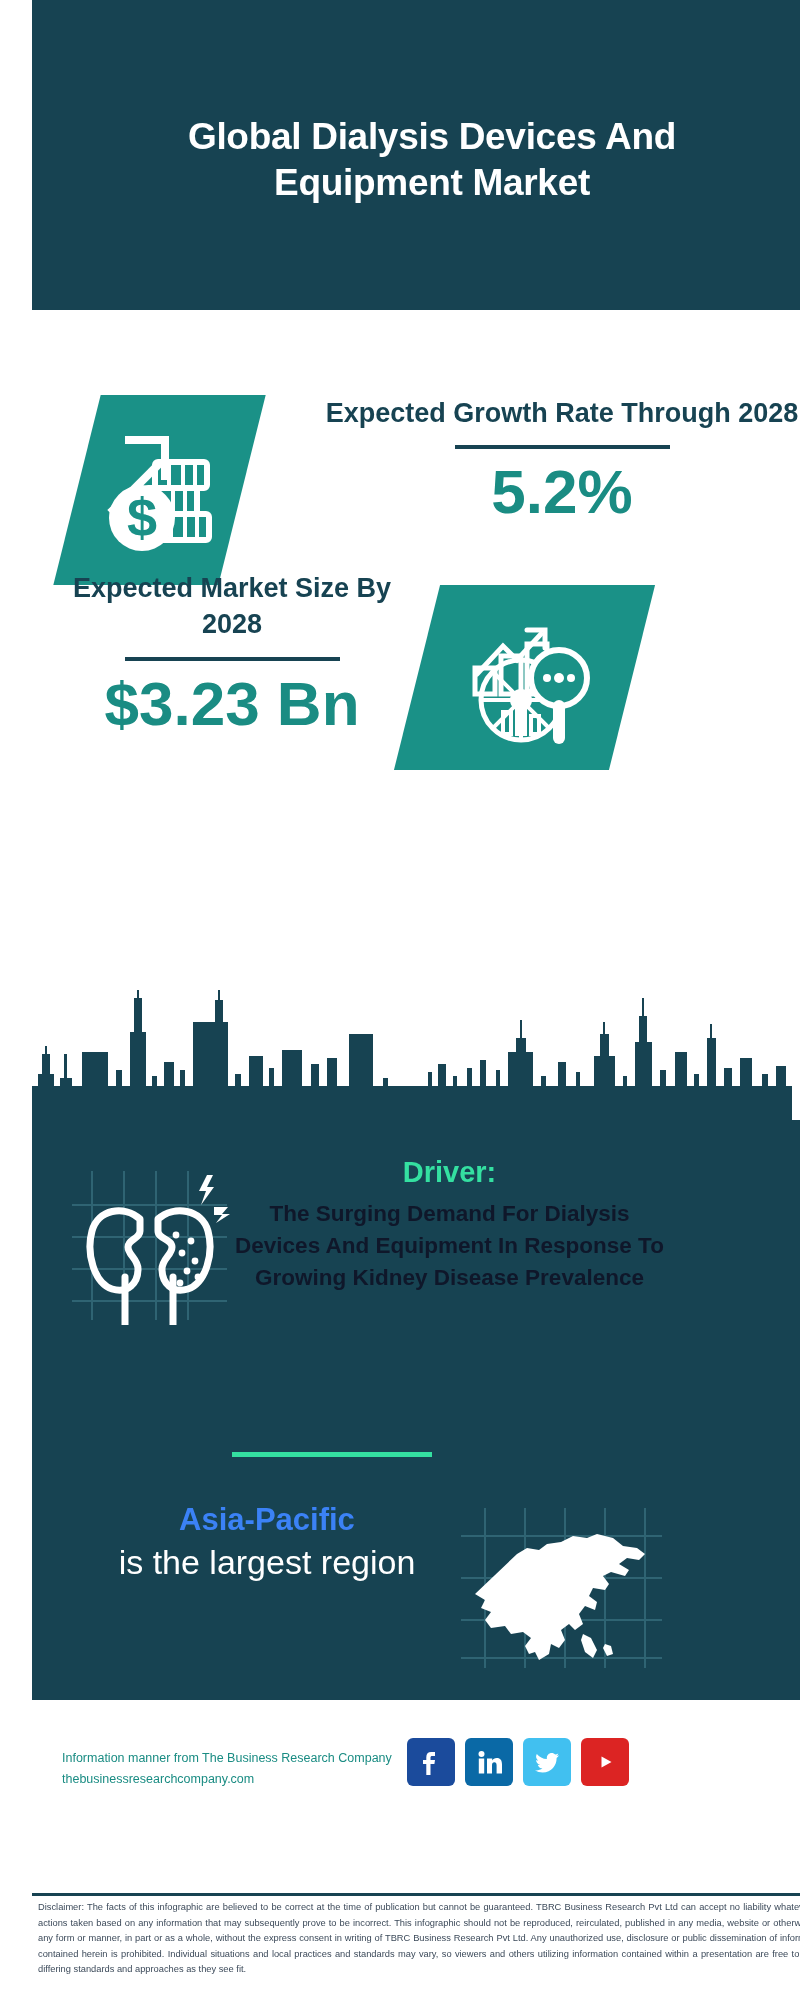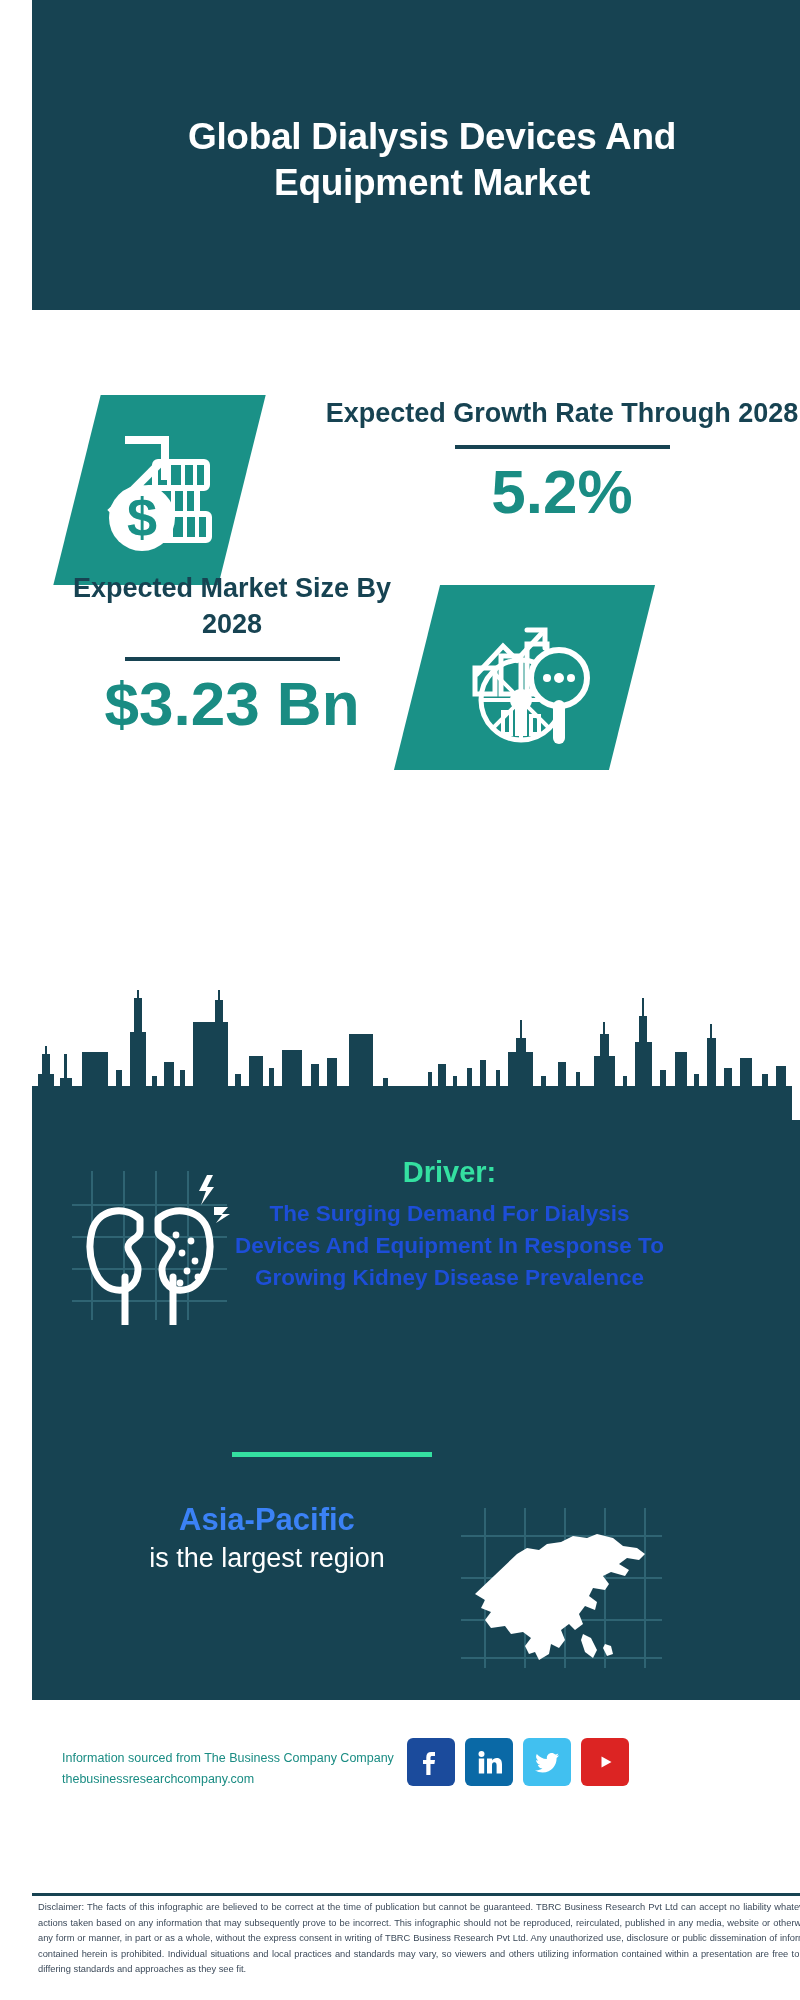--- a/index.html
+++ b/index.html
@@ -63,31 +63,31 @@
   }
 
   
   .driver-wrap{position:absolute;left:0;top:1155px;width:800px;}
   .driver-icon{position:absolute;left:30px;top:10px;width:180px;height:160px;}
   .driver-text{position:absolute;left:195px;top:0px;width:445px;text-align:center;}
   .driver-heading{
     color:#34e0a1;font-size:29px;font-weight:bold;line-height:1.2;margin-bottom:8px;
   }
   .driver-body{
-    color:#1d4ed8;font-size:22.5px;font-weight:bold;line-height:1.42;
+    color:#0f172a;font-size:22.5px;font-weight:bold;line-height:1.42;
   }
   .rule-mint{
     position:absolute;left:200px;top:1452px;width:200px;height:5px;background:#34e0a1;
   }
 
   
   .region-wrap{position:absolute;left:0;top:1500px;width:800px;}
   .region-text{position:absolute;left:40px;top:0;width:390px;text-align:center;}
   .region-name{color:#3b82f6;font-size:31px;font-weight:bold;line-height:1.28;}
-  .region-sub{color:#ffffff;font-size:27px;font-weight:normal;line-height:1.35;}
+  .region-sub{color:#ffffff;font-size:34px;font-weight:normal;line-height:1.35;}
   .region-map{position:absolute;left:425px;top:6px;width:215px;height:165px;}
 
   
   .footer{
     position:absolute;left:0;top:1700px;width:800px;height:195px;background:#ffffff;
   }
   .footer-text{
     position:absolute;left:30px;top:48px;width:350px;
     color:#1a8c83;font-size:12.5px;line-height:1.7;
   }
@@ -227,21 +227,21 @@
           <path d="M4 30 H205 M4 72 H205 M4 114 H205 M4 152 H205"></path>
           <path d="M28 2 V162 M68 2 V162 M108 2 V162 M148 2 V162 M188 2 V162"></path>
         </g>
         <path fill="#ffffff" d="M60 48 l10 -6 12 2 8 -6 14 -2 12 -6 14 2 10 -4 16 4 10 8 14 2 8 6 -6 6 -12 -2 -8 6 10 6 -4 6 -14 -4 -8 4 6 8 -4 6 -12 -2 -4 8 8 6 -2 8 -10 -4 -6 8 4 10 -8 6 -6 -6 -8 6 4 10 -6 8 -8 -4 -2 10 -10 6 -4 -8 -6 2 -4 -8 6 -8 -8 -6 -12 2 -6 -8 -14 2 -6 -8 6 -8 -10 -4 4 -8 -10 -6 z M62 96 l10 4 2 12 -6 10 -8 -2 -6 -12 z M126 128 l8 4 6 12 -4 8 -8 -6 -4 -12 z M148 138 l6 2 2 8 -6 2 -4 -8 z M38 74 l8 -4 6 4 -4 8 -8 -2 z"></path>
       </svg>
     </div>
   </div>
 
   <div class="footer">
     <div class="footer-text">
-      <div>Information sourced from The Business Company Company</div>
+      <div>Information manner from The Business Research Company</div>
       <div>thebusinessresearchcompany.com</div>
     </div>
     <div class="socials">
       <div class="soc fb">
         <svg width="30" height="30" viewBox="0 0 30 30">
             <path fill="#fff" d="M19 9h-3c-1 0-1.5.6-1.5 1.6V13H19l-.6 4h-3.9v11h-4.2V17H7v-4h3.3v-2.7C10.3 6.8 12 5 15.2 5H19z"></path>
           </svg>
       </div>
       <div class="soc li">
         <svg width="30" height="30" viewBox="0 0 30 30">

